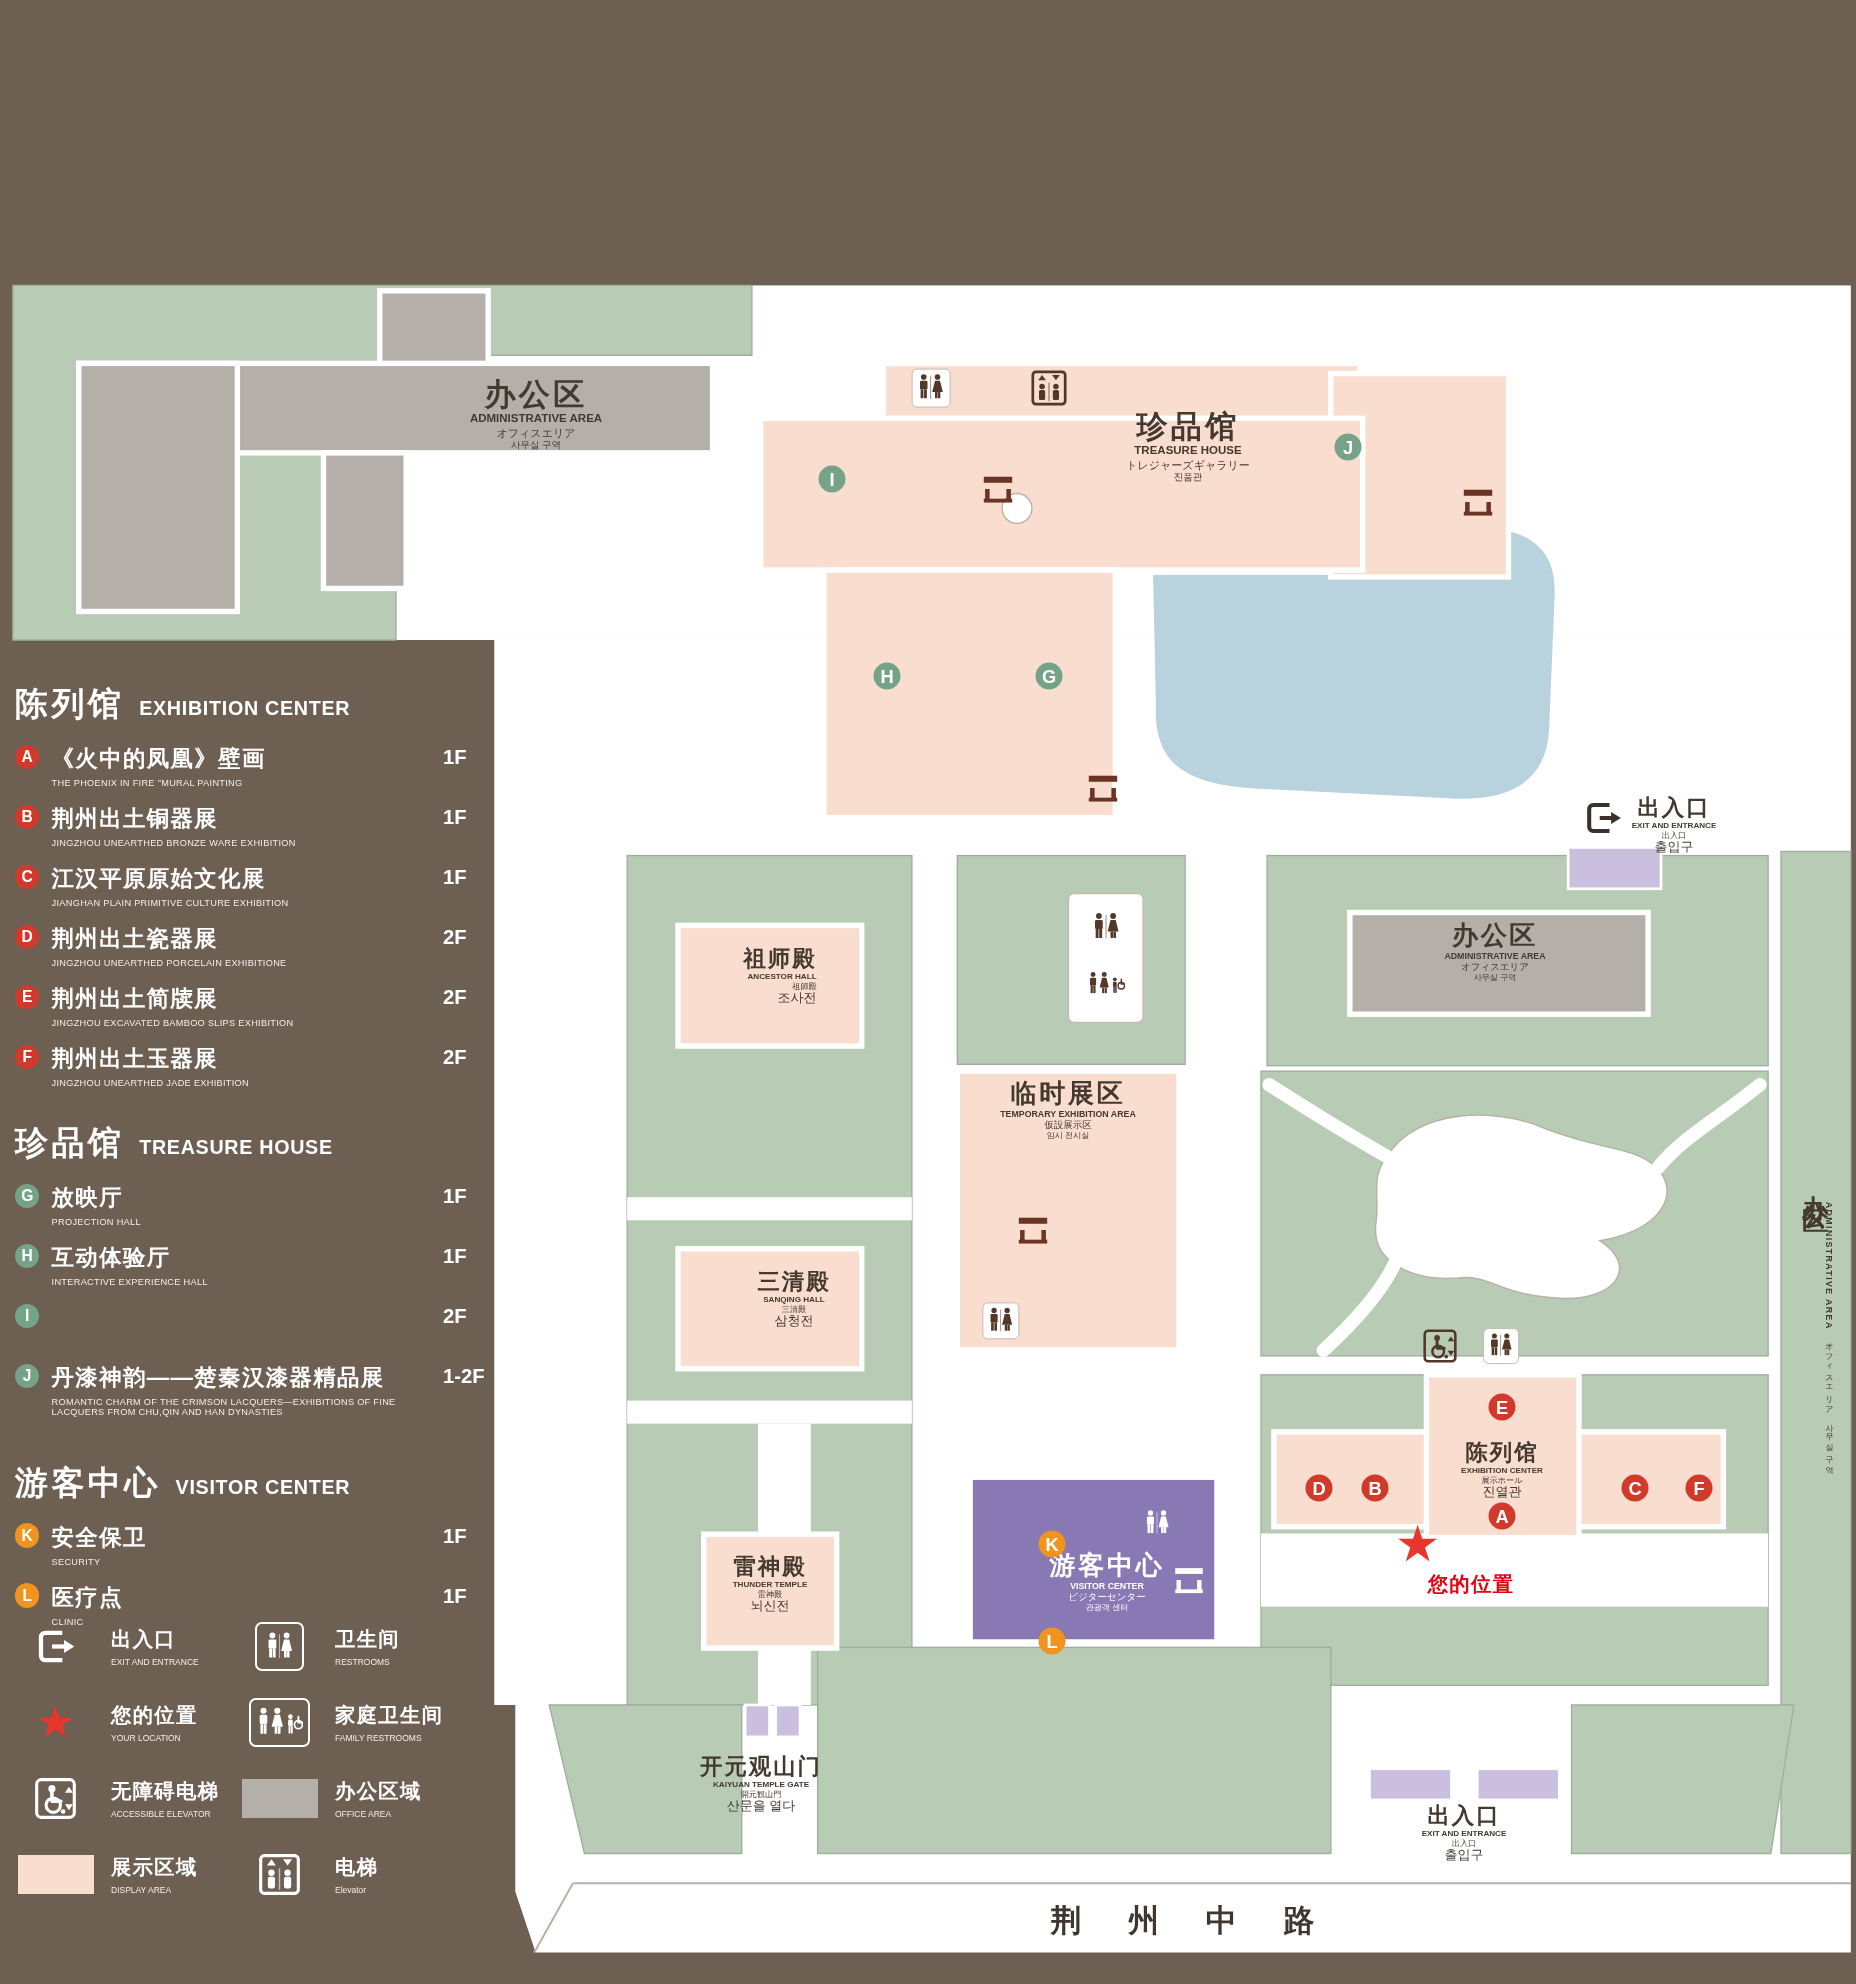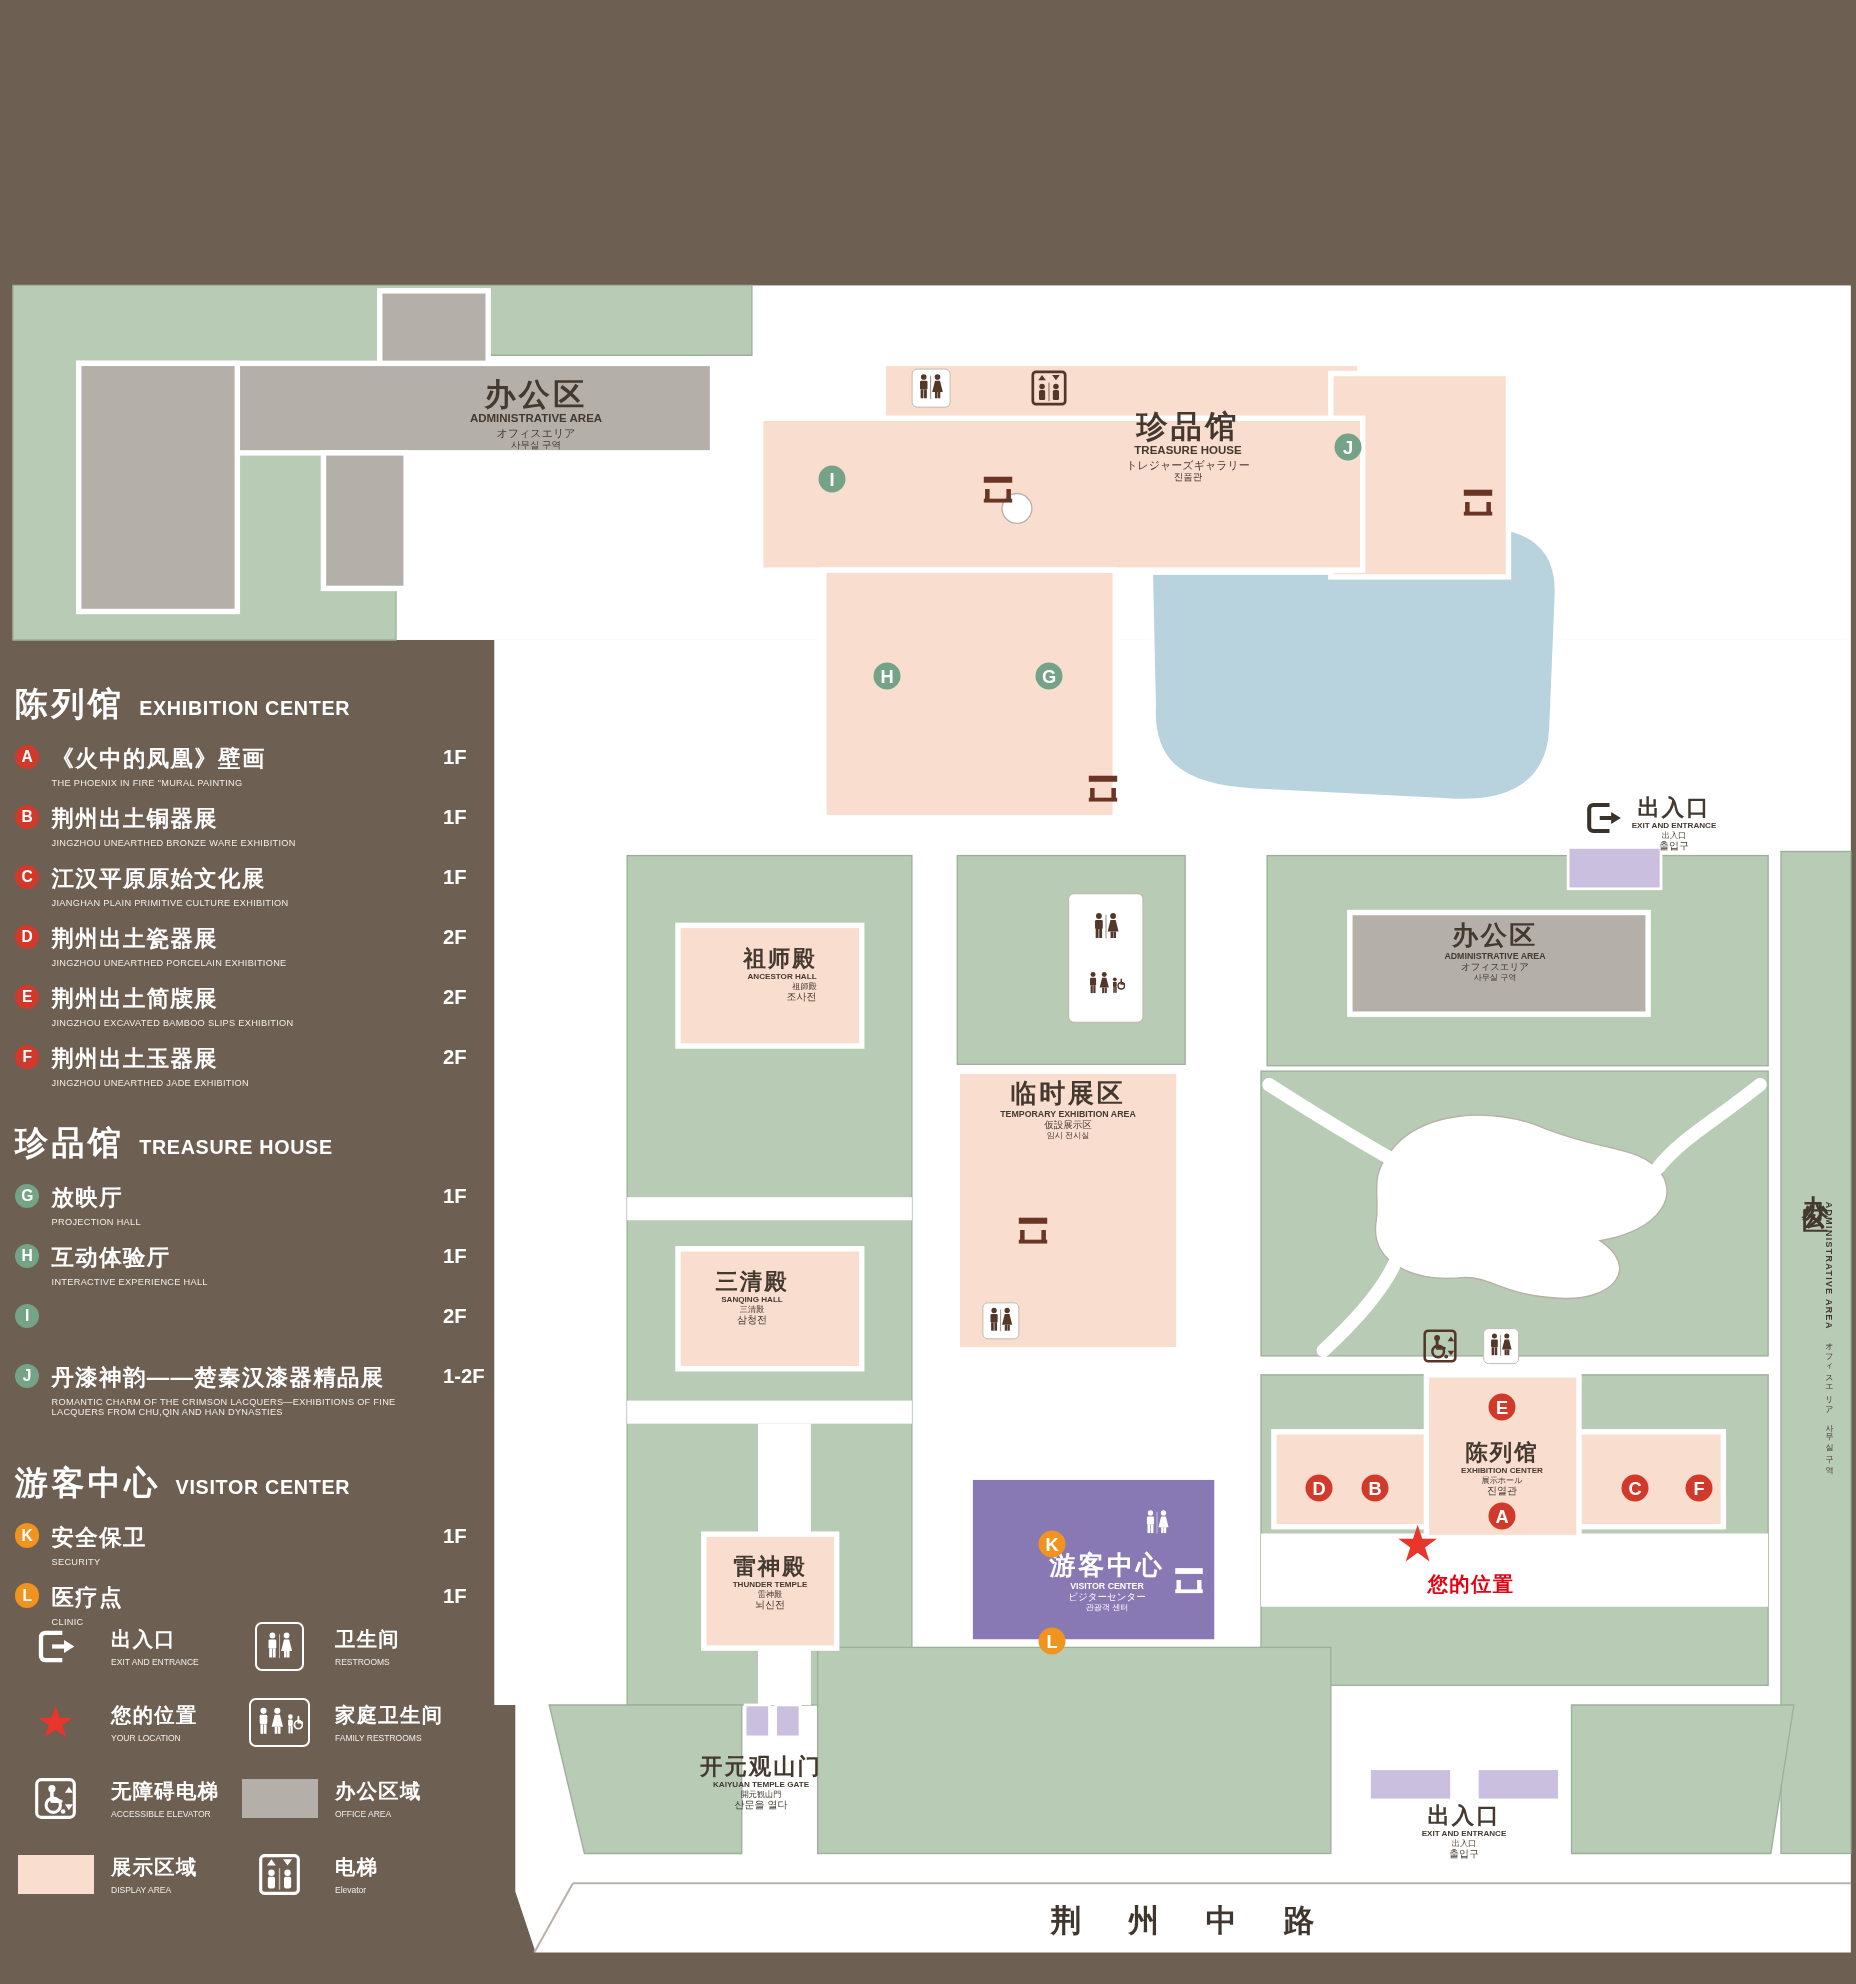--- a/index.html
+++ b/index.html
@@ -30,21 +30,21 @@
   .ml{position:absolute;transform:translateX(-50%);text-align:center;color:#44392f;
       line-height:1.14;white-space:nowrap;}
   .ml .zh{display:block;font-weight:bold;}
   .ml .en{display:block;font-weight:bold;}
   .ml .ja,.ml .ko{display:block;}
   .ml-lg .zh{font-size:31px;letter-spacing:3.4px;} .ml-lg .en{font-size:11.5px;}
   .ml-lg .ja{font-size:11px;margin-top:2px;} .ml-lg .ko{font-size:9.5px;}
   .ml-md .zh{font-size:26px;letter-spacing:2.7px;} .ml-md .en{font-size:8.8px;}
   .ml-md .ja{font-size:9.5px;margin-top:1.4px;} .ml-md .ko{font-size:8.1px;}
   .ml-sm .zh{font-size:22.4px;letter-spacing:2px;} .ml-sm .en{font-size:8.1px;}
-  .ml-sm .ja{font-size:8.1px;margin-top:1.4px;} .ml-sm .ko{font-size:10px;}
+  .ml-sm .ja{font-size:8.1px;margin-top:1.4px;} .ml-sm .ko{font-size:13px;}
   .ml-white{color:#ffffff;}
   .road-label{position:absolute;transform:translateX(-50%);font-size:31px;font-weight:bold;
       letter-spacing:19px;color:#3f362e;white-space:nowrap;}
   .loc-label{position:absolute;transform:translateX(-50%);color:#e60012;font-weight:bold;
       font-size:20.3px;letter-spacing:1.4px;white-space:nowrap;}
   .vlabel{position:absolute;transform:translate(-50%,-50%);writing-mode:vertical-rl;
       text-orientation:mixed;color:#44392f;display:flex;gap:6.8px;}
   .vlabel .zh{font-size:26px;font-weight:bold;letter-spacing:6.8px;}
   .vlabel .en{font-size:8.8px;letter-spacing:1.4px;font-weight:bold;}
   .vlabel .jk{font-size:8.1px;letter-spacing:1.4px;}
@@ -253,21 +253,21 @@
     <span class="en">ADMINISTRATIVE AREA</span>
     <span class="jk">オフィスエリア</span>
     <span class="jk">사무실 구역</span>
   </div>
   <div class="ml ml-sm" style="left:780px;top:946px;text-align:right;">
     <span class="zh">祖师殿</span>
       <span class="en">ANCESTOR HALL</span>
     <span class="ja">祖師殿</span>
       <span class="ko">조사전</span>
   </div>
-  <div class="ml ml-sm" style="left:752px;top:1269px;">
+  <div class="ml ml-sm" style="left:794px;top:1269px;">
     <span class="zh">三清殿</span>
       <span class="en">SANQING HALL</span>
     <span class="ja">三清殿</span>
       <span class="ko">삼청전</span>
   </div>
   <div class="ml ml-sm" style="left:770px;top:1554px;">
     <span class="zh">雷神殿</span>
       <span class="en">THUNDER TEMPLE</span>
     <span class="ja">雷神殿</span>
       <span class="ko">뇌신전</span>

